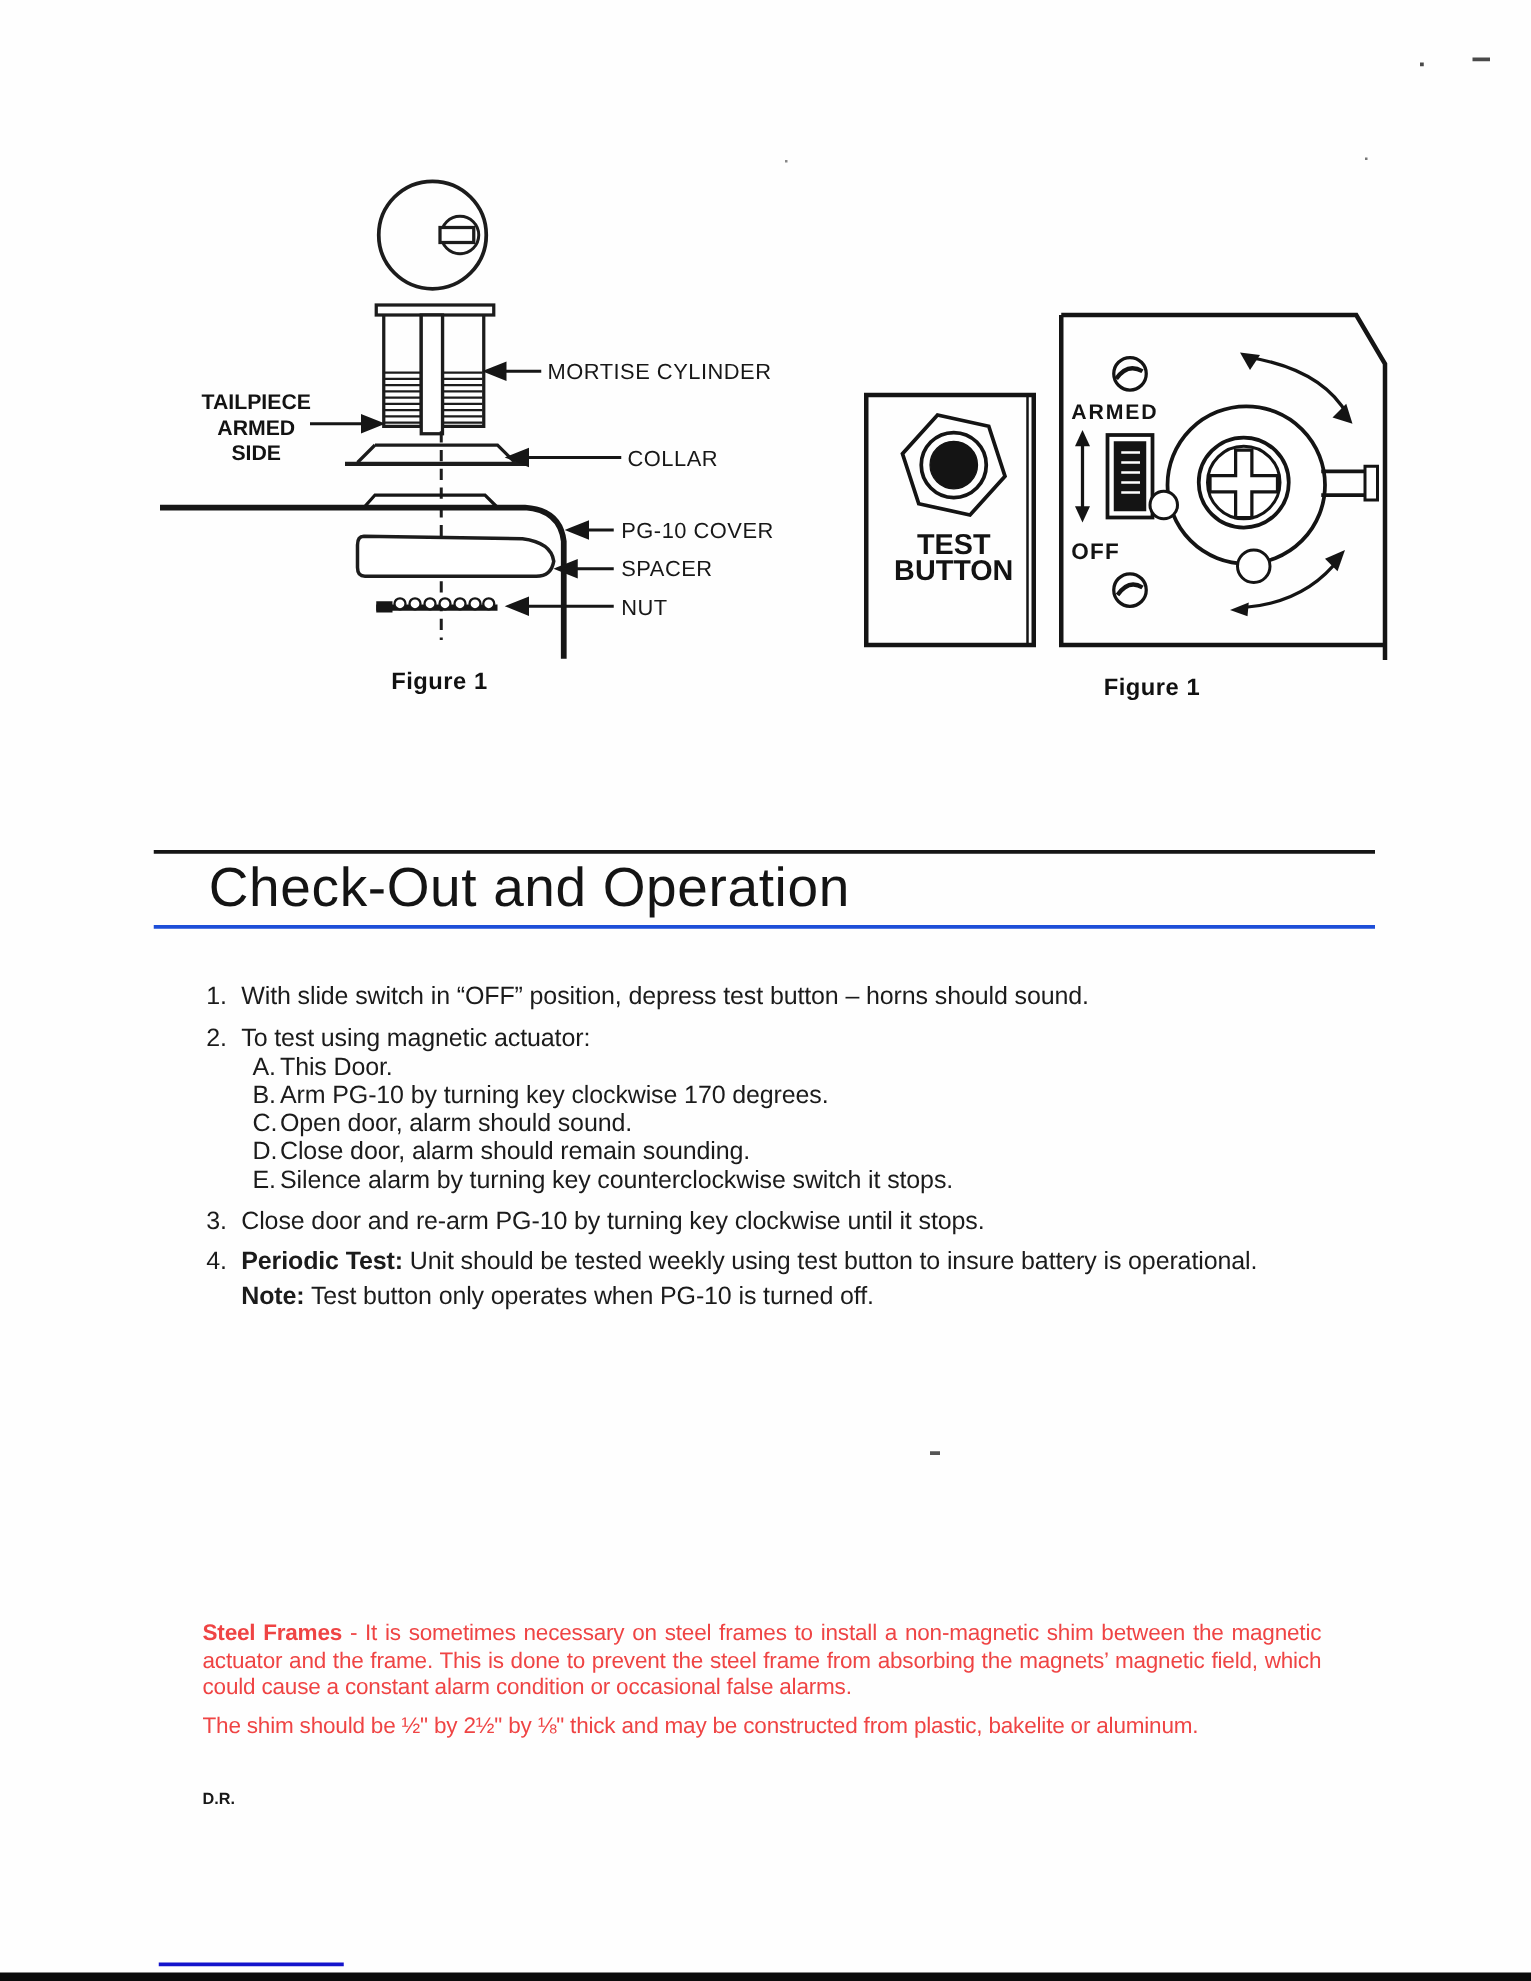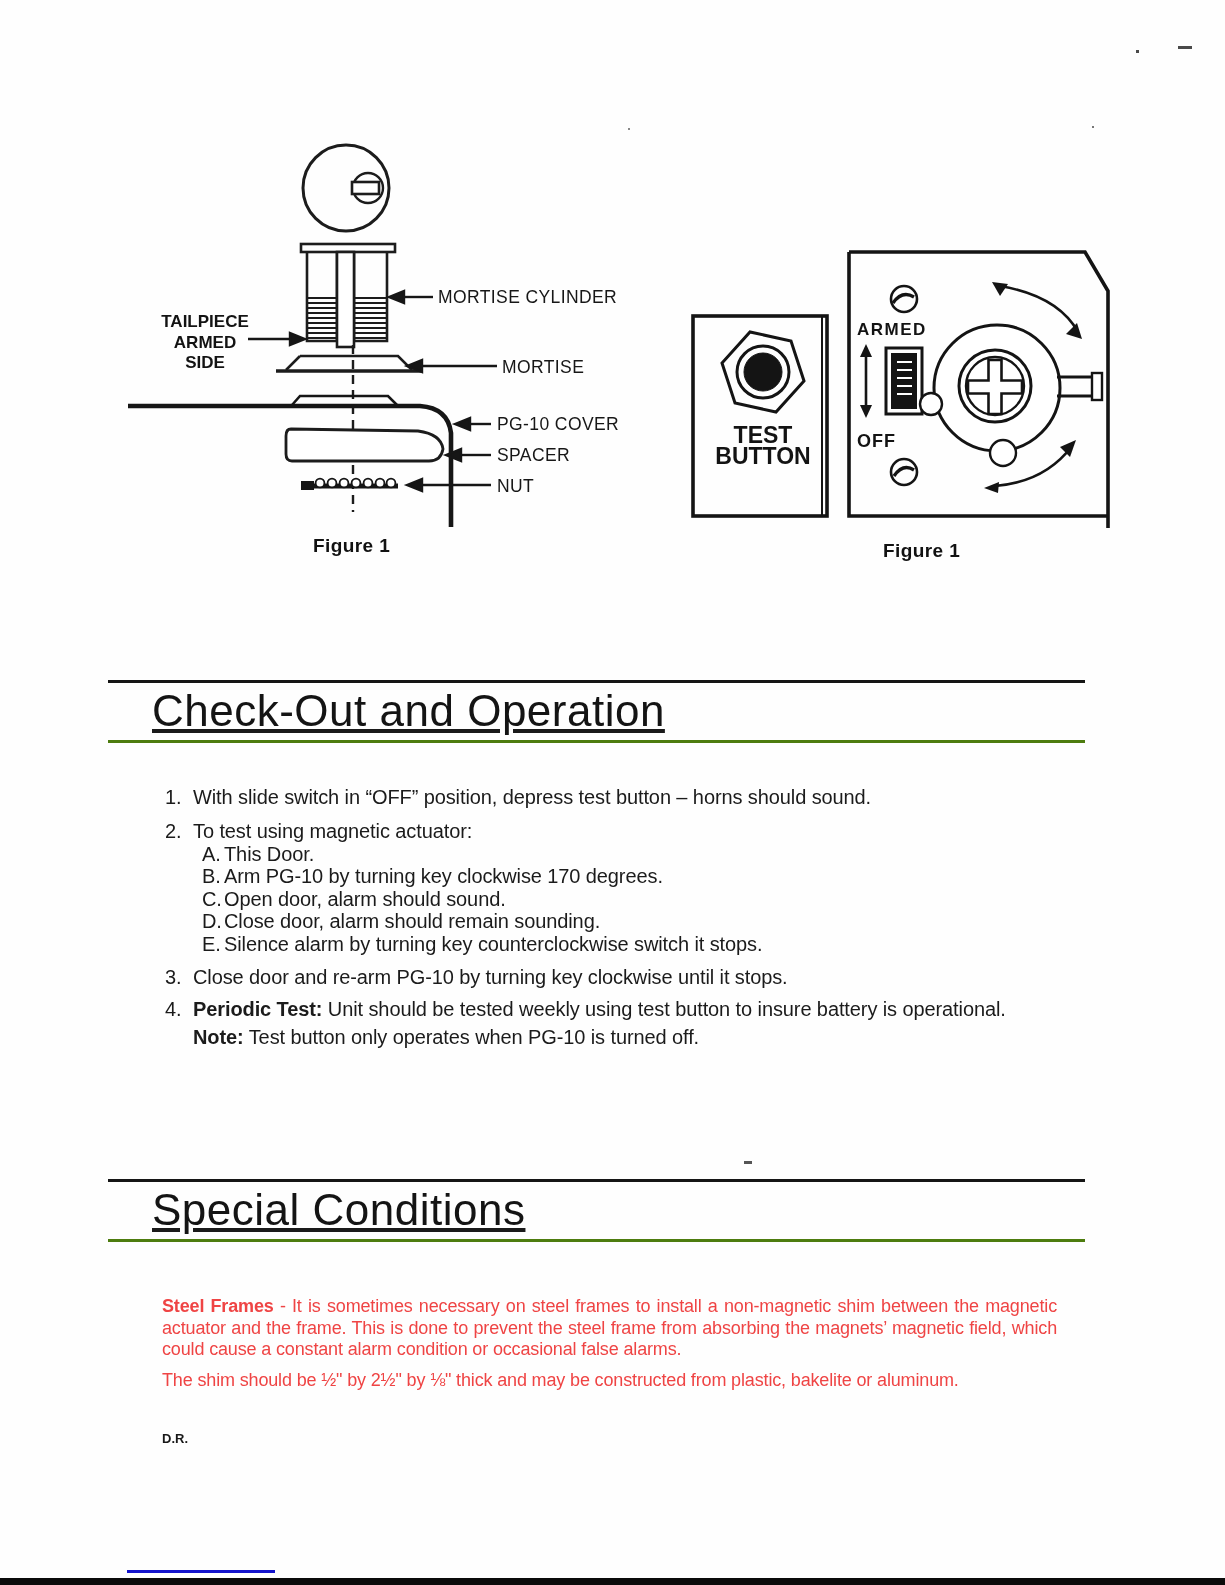--- a/index.html
+++ b/index.html
@@ -8,22 +8,22 @@
     background:#fefefe; color:#1a1a1a;
     font-family:"Liberation Sans", sans-serif;
   }
   .abs{position:absolute;}
   
   .lbl{position:absolute; font-size:17.5px; letter-spacing:.4px; color:#171717; white-space:nowrap;}
   .lbl-bold{position:absolute; font-weight:bold; color:#131313; white-space:nowrap;}
   .fig-caption{position:absolute; font-weight:bold; font-size:19px; letter-spacing:.4px; color:#111;}
   
   .section-head{
-    position:absolute; left:108px; width:977px;
-    border-top:3px solid #151515; border-bottom:3px solid #4d7c0f;text-decoration:underline;
+    position:absolute; left:123px; width:977px;
+    border-top:3px solid #151515; border-bottom:3px solid #1d4ed8;
   }
   .section-head .ht{
     font-size:44px; letter-spacing:.5px; color:#141414;
     padding:4px 0 5px 44px; line-height:48px; white-space:nowrap;
   }
   
   .list{position:absolute; left:165px; top:786px; width:890px; font-size:20px; color:#1b1b1b; letter-spacing:-.1px;}
   .item{display:flex; line-height:23px;}
   .inum{width:28px; flex:0 0 28px;}
   .itext{flex:1;}
@@ -103,21 +103,21 @@
         <polygon points="407,485 422,479 422,491"></polygon>
     </g>
   </svg>
 
   <div class="lbl-bold" style="left:155px; top:312px; width:100px; text-align:center; font-size:17px; line-height:20.5px;">
     <div>TAILPIECE</div>
     <div>ARMED</div>
     <div>SIDE</div>
   </div>
   <div class="lbl" style="left:438px; top:287px;">MORTISE CYLINDER</div>
-  <div class="lbl" style="left:502px; top:357px;">MORTISE</div>
+  <div class="lbl" style="left:502px; top:357px;">COLLAR</div>
   <div class="lbl" style="left:497px; top:414px;">PG-10 COVER</div>
   <div class="lbl" style="left:497px; top:445px;">SPACER</div>
   <div class="lbl" style="left:497px; top:476px;">NUT</div>
   <div class="fig-caption" style="left:313px; top:535px;">Figure 1</div>
 
   <svg class="abs" style="left:670px; top:240px;" width="460" height="330" viewBox="670 240 460 330">
 
     <g stroke="#141414" fill="none">
       <rect x="693" y="316" width="134" height="200" stroke-width="3.6"></rect>
       <path d="M822,316 V516" stroke-width="2"></path>
@@ -221,23 +221,20 @@
     <div class="item" style="margin-top:9px;">
       <span class="inum">4.</span>
       <span class="itext"><span class="b">Periodic Test:</span><span> Unit should be tested weekly using test button to insure battery is operational.</span></span>
     </div>
     <div class="item" style="margin-top:5px;">
       <span class="inum"></span>
       <span class="itext"><span class="b">Note:</span><span> Test button only operates when PG-10 is turned off.</span></span>
     </div>
   </div>
 
-  <div class="section-head" style="top:1179px;">
-    <div class="ht">Special Conditions</div>
-  </div>
 
   <div class="paras">
     <p><span class="b">Steel Frames</span><span> - It is sometimes necessary on steel frames to install a non-magnetic shim between the magnetic actuator and the frame. This is done to prevent the steel frame from absorbing the magnets’ magnetic field, which could cause a constant alarm condition or occasional false alarms.</span></p>
     <p>The shim should be ½" by 2½" by ⅛" thick and may be constructed from plastic, bakelite or aluminum.</p>
   </div>
 
   <div class="initials">D.R.</div>
 
   <div class="speck" style="left:1178px; top:46px; width:14px; height:3px;"></div>
   <div class="speck" style="left:1136px; top:50px; width:3px; height:3px;"></div>

